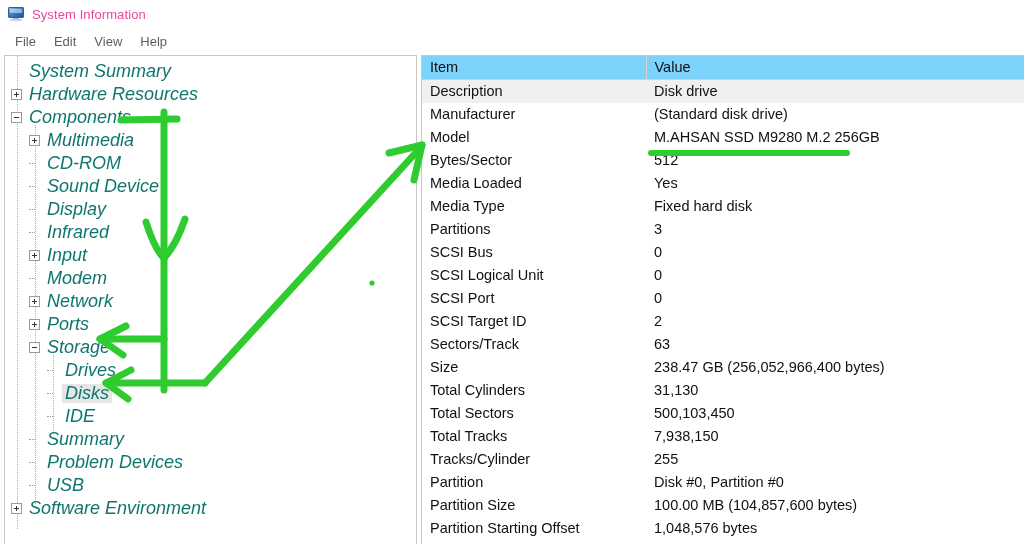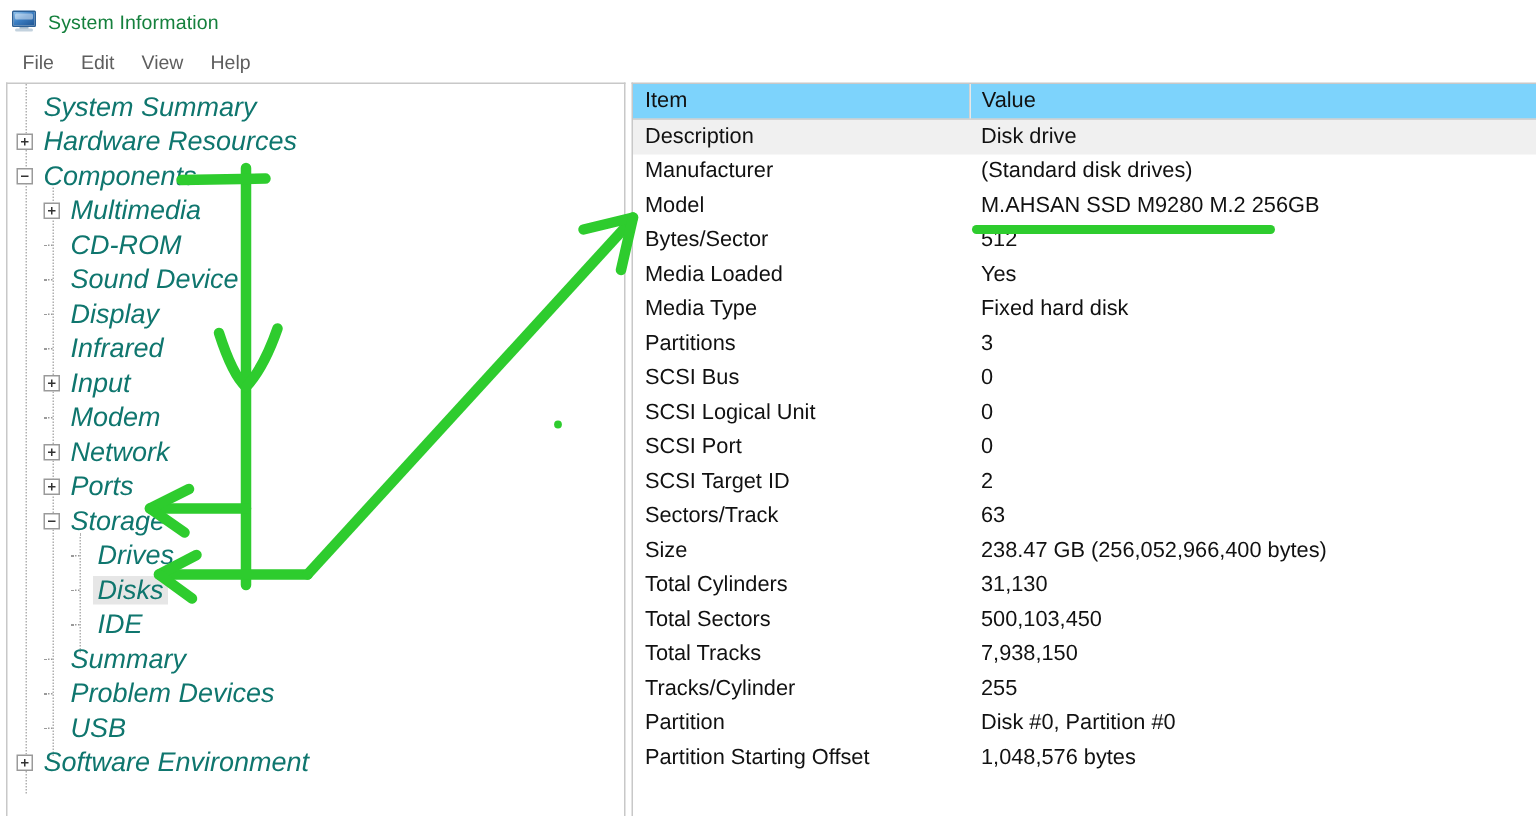--- a/index.html
+++ b/index.html
@@ -59,21 +59,21 @@
   }
   .title-icon .base {
     position: absolute;
     left: 2px; top: 13px;
     width: 12px; height: 2px;
     background: #c3d2de;
     border-radius: 1px;
   }
   .titlebar-text {
     font-size: 13px;
-    color: #15803d;
+    color: #ec4899;
     letter-spacing: .1px;
   }
 
   
   .menubar {
     position: absolute;
     left: 0; top: 28px;
     width: 1024px; height: 26px;
     background: #ffffff;
     display: flex;
@@ -322,21 +322,21 @@
           <th>Value</th>
         </tr>
       </thead>
       <tbody id="detail-body">
           <tr class="highlight">
             <td class="col-item">Description</td>
             <td>Disk drive</td>
           </tr>
           <tr class="">
             <td class="col-item">Manufacturer</td>
-            <td>(Standard disk drives)</td>
+            <td>(Standard disk drive)</td>
           </tr>
           <tr class="">
             <td class="col-item">Model</td>
             <td>M.AHSAN SSD M9280 M.2 256GB</td>
           </tr>
           <tr class="">
             <td class="col-item">Bytes/Sector</td>
             <td>512</td>
           </tr>
           <tr class="">
@@ -387,20 +387,24 @@
             <td class="col-item">Total Tracks</td>
             <td>7,938,150</td>
           </tr>
           <tr class="">
             <td class="col-item">Tracks/Cylinder</td>
             <td>255</td>
           </tr>
           <tr class="">
             <td class="col-item">Partition</td>
             <td>Disk #0, Partition #0</td>
+          </tr>
+          <tr class="">
+            <td class="col-item">Partition Size</td>
+            <td>100.00 MB (104,857,600 bytes)</td>
           </tr>
           <tr class="">
             <td class="col-item">Partition Starting Offset</td>
             <td>1,048,576 bytes</td>
           </tr>
         </tbody>
     </table>
   </div>
 
   <svg class="annot" id="annot-layer" width="1024" height="544" viewBox="0 0 1024 544">

